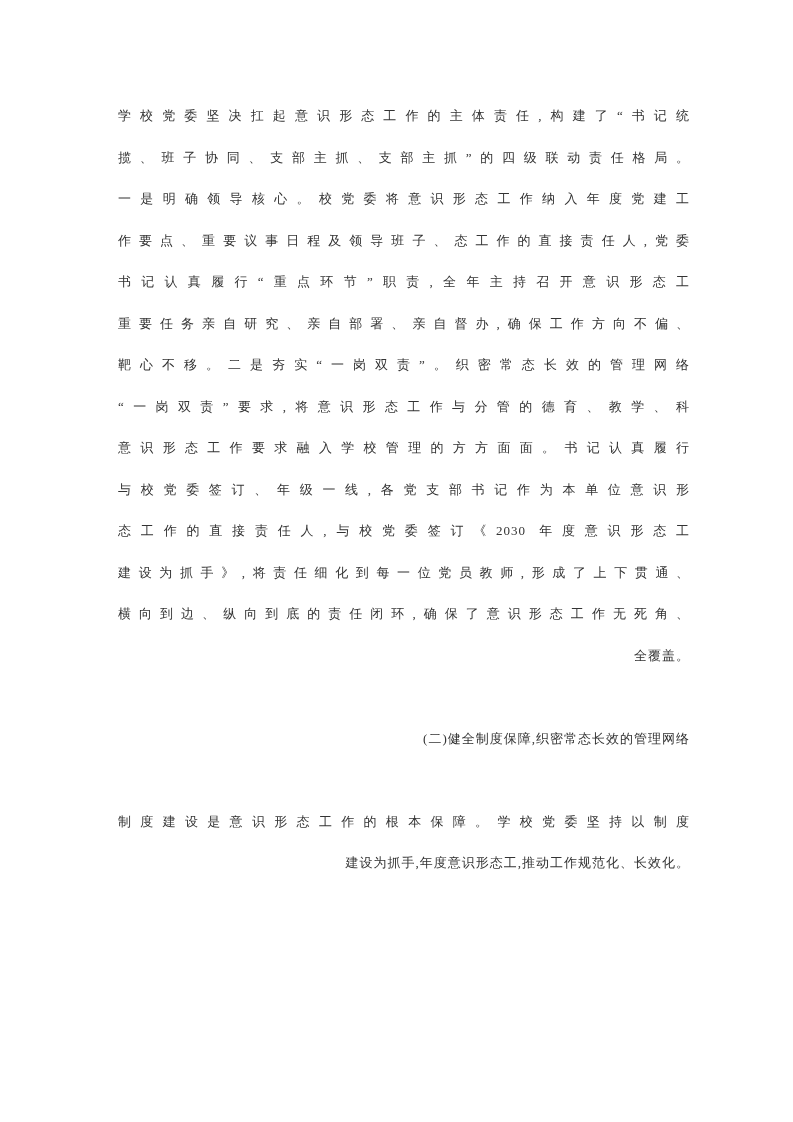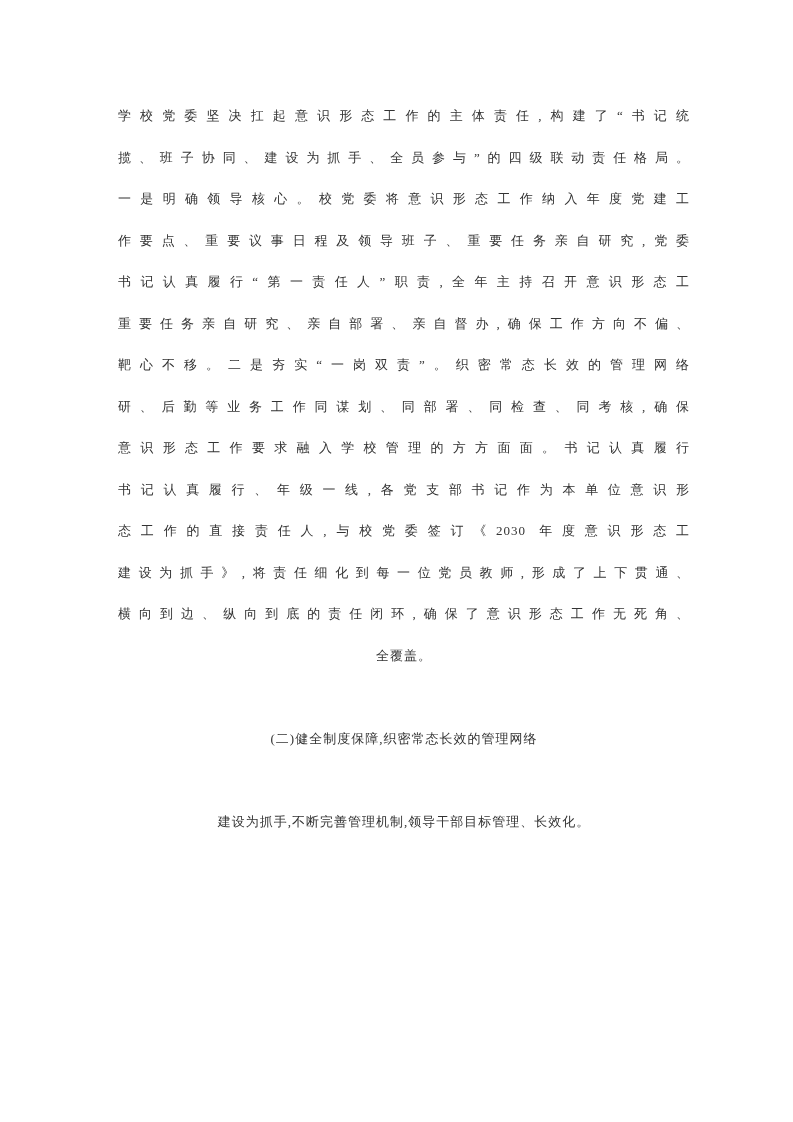--- a/index.html
+++ b/index.html
@@ -19,21 +19,21 @@
     top: 95px;
     width: 572px;
     color: #333333;
     font-size: 13px;
     letter-spacing: 1px;
   }
   .line {
     line-height: 41.5px;
     height: 41.5px;
     overflow: hidden;
-    text-align: center;
+    text-align: right;
     white-space: nowrap;
   }
   .line.j {
     text-align: justify;
     text-align-last: justify;
     white-space: normal;
   }
   .heading {
     margin-top: 42px;
   }
@@ -42,35 +42,36 @@
   }
 </style>
 </head>
 <body>
 
 <div class="page">
   <div class="doc">
 
     <div class="para">
       <div class="line j">学校党委坚决扛起意识形态工作的主体责任,构建了“书记统</div>
-      <div class="line j">揽、班子协同、建设为抓手、全员参与”的四级联动责任格局。</div>
+      <div class="line j">揽、班子协同、支部主抓、支部主抓”的四级联动责任格局。</div>
       <div class="line j">一是明确领导核心。校党委将意识形态工作纳入年度党建工</div>
-      <div class="line j">作要点、重要议事日程及领导班子、重要任务亲自研究,党委</div>
-      <div class="line j">书记认真履行“第一责任人”职责,全年主持召开意识形态工</div>
+      <div class="line j">作要点、重要议事日程及领导班子、态工作的直接责任人,党委</div>
+      <div class="line j">书记认真履行“重点环节”职责,全年主持召开意识形态工</div>
       <div class="line j">重要任务亲自研究、亲自部署、亲自督办,确保工作方向不偏、</div>
       <div class="line j">靶心不移。二是夯实“一岗双责”。织密常态长效的管理网络</div>
-      <div class="line j">研、后勤等业务工作同谋划、同部署、同检查、同考核,确保</div>
+      <div class="line j">“一岗双责”要求,将意识形态工作与分管的德育、教学、科</div>
       <div class="line j">意识形态工作要求融入学校管理的方方面面。书记认真履行</div>
-      <div class="line j">书记认真履行、年级一线,各党支部书记作为本单位意识形</div>
+      <div class="line j">与校党委签订、年级一线,各党支部书记作为本单位意识形</div>
       <div class="line j">态工作的直接责任人,与校党委签订《2030 年度意识形态工</div>
       <div class="line j">建设为抓手》,将责任细化到每一位党员教师,形成了上下贯通、</div>
       <div class="line j">横向到边、纵向到底的责任闭环,确保了意识形态工作无死角、</div>
       <div class="line">全覆盖。</div>
     </div>
 
     <div class="line heading">(二)健全制度保障,织密常态长效的管理网络</div>
 
     <div class="para para2">
-      <div class="line">建设为抓手,不断完善管理机制,领导干部目标管理、长效化。</div>
+      <div class="line j">制度建设是意识形态工作的根本保障。学校党委坚持以制度</div>
+      <div class="line">建设为抓手,年度意识形态工,推动工作规范化、长效化。</div>
     </div>
 
   </div>
 </div>
 
 </body></html>

